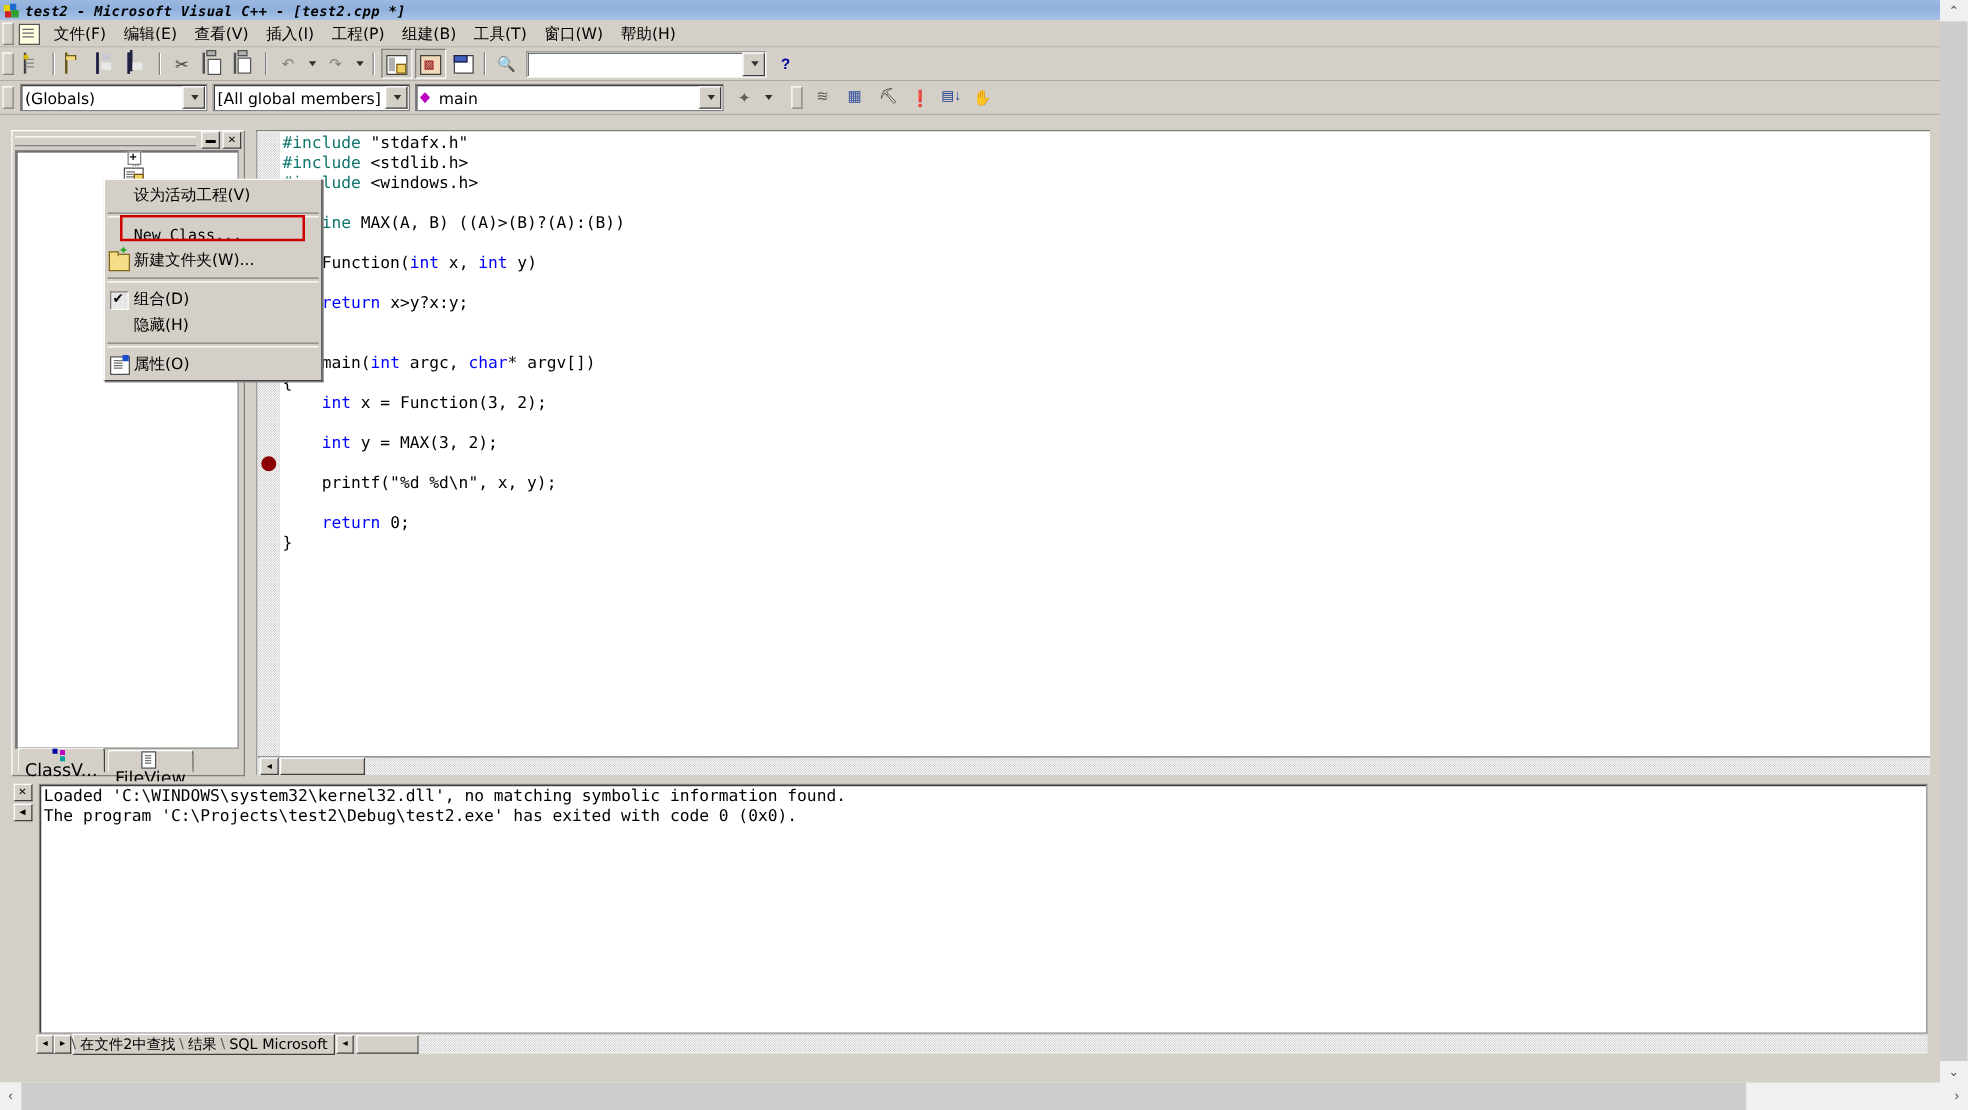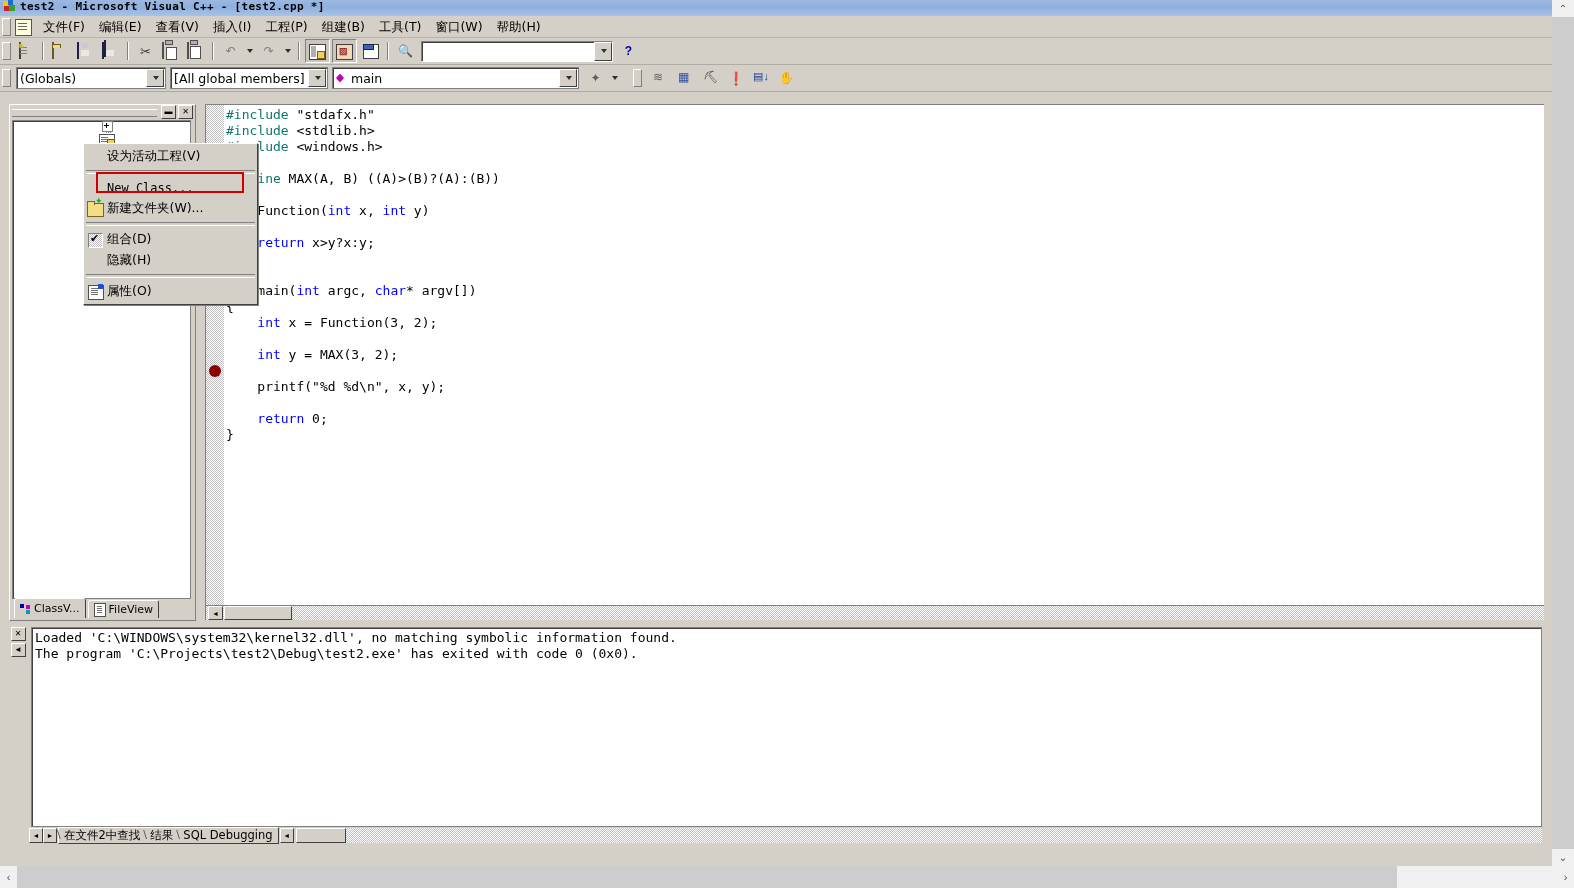--- a/index.html
+++ b/index.html
@@ -3,21 +3,21 @@
 <meta charset="utf-8">
 <style>
   html,body{margin:0;padding:0;background:#fff;}
   body{width:1574px;height:888px;overflow:hidden;font-family:"Liberation Sans",sans-serif;}
 
   .app{position:absolute;left:0;top:0;width:1552px;height:868px;background:#d4d0c8;}
 
   
   .titlebar{position:absolute;left:0;top:0;width:1552px;height:16px;
     background:linear-gradient(to bottom,#9cb8e0 0%,#8fb0dd 45%,#a8c2e6 100%);
-    display:flex;align-items:flex-start;}
+    display:flex;align-items:flex-end;font-style:italic;}
   .titlebar .tb-ico{width:13px;height:13px;margin:0 4px 0 3px;flex:none;position:relative;}
   .titlebar .tb-ico i{position:absolute;display:block;}
   .ti1{left:0;top:1px;width:5px;height:5px;background:#e8d000;}
   .ti2{left:5px;top:0px;width:5px;height:5px;background:#1a6bd0;}
   .ti3{left:1px;top:6px;width:5px;height:5px;background:#d02020;}
   .ti4{left:6px;top:5px;width:6px;height:6px;background:#30a030;}
   .titlebar .tb-txt{font-family:"DejaVu Sans Mono","Liberation Mono",monospace;
     font-size:11px;font-weight:bold;color:#000;letter-spacing:.3px;white-space:nowrap;}
 
   
@@ -116,22 +116,22 @@
   .prjico{width:14px;height:13px;flex:none;margin-right:2px;position:relative;
     background:#fff;border:1px solid #505050;}
   .prjico::before{content:"";position:absolute;left:1px;top:2px;width:7px;height:1px;background:#707070;
     box-shadow:0 2px 0 #707070,0 4px 0 #707070,0 6px 0 #707070;}
   .prjico::after{content:"";position:absolute;left:7px;top:4px;width:6px;height:7px;background:#f0d060;border:1px solid #705020;}
   .tsel{background:#000080;color:#fff;padding:0 2px;font-size:12px;font-weight:bold;}
 
   
   .wstabs{position:absolute;left:4px;bottom:2px;height:19px;display:flex;align-items:flex-end;}
   .wstab{height:17px;background:#d4d0c8;display:flex;align-items:center;padding:0 5px;
-    border:1px solid #fff;border-right-color:#404040;border-bottom:none;font-size:11px;
-    font-family:"DejaVu Sans","Liberation Sans",sans-serif;margin-right:2px;border-radius:3px 3px 0 0;}
+    border:1px solid #fff;border-right-color:#404040;border-bottom:none;font-size:14px;
+    font-family:"DejaVu Sans","Liberation Sans",sans-serif;margin-right:2px;border-radius:3px 3px 0 0;flex-direction:column;}
   .wstab.active{height:19px;background:#d4d0c8;}
   .cvico{width:11px;height:10px;margin-right:3px;flex:none;position:relative;}
   .cvico i{position:absolute;display:block;width:4px;height:4px;}
   .cv1{left:0;top:0;background:#0000a0;}
   .cv2{left:6px;top:1px;background:#c000c0;}
   .cv3{left:6px;top:6px;background:#00a0a0;}
   .fvico{width:10px;height:12px;background:#fff;border:1px solid #505050;margin-right:3px;flex:none;position:relative;}
   .fvico::after{content:"";position:absolute;left:2px;top:2px;width:5px;height:1px;background:#707070;
     box-shadow:0 2px 0 #707070,0 4px 0 #707070,0 6px 0 #707070;}
 
@@ -414,21 +414,21 @@
       <span class="wsbtn" style="margin-bottom:2px;">✕</span>
       <span class="wsbtn">◄</span>
     </div>
     <div class="outtext" id="out-text"><div>Loaded 'C:\WINDOWS\system32\kernel32.dll', no matching symbolic information found.</div><div>The program 'C:\Projects\test2\Debug\test2.exe' has exited with code 0 (0x0).</div></div>
     <div class="outbar">
       <span class="tabscroll">◄</span>
       <span class="tabscroll">►</span>
       <span class="otabs">
         <span class="otab">在文件2中查找</span>
         <span class="otab">结果</span>
-        <span class="otab">SQL Debugging</span>
+        <span class="otab">SQL Microsoft</span>
       </span>
       <span class="tabscroll" style="margin-left:1px;">◄</span>
       <span class="ohthumb"></span>
       <span class="otrough"></span>
     </div>
   </div>
 
   <div class="ctxmenu">
     <div class="ctxitem">
       <span class="mico"></span>

